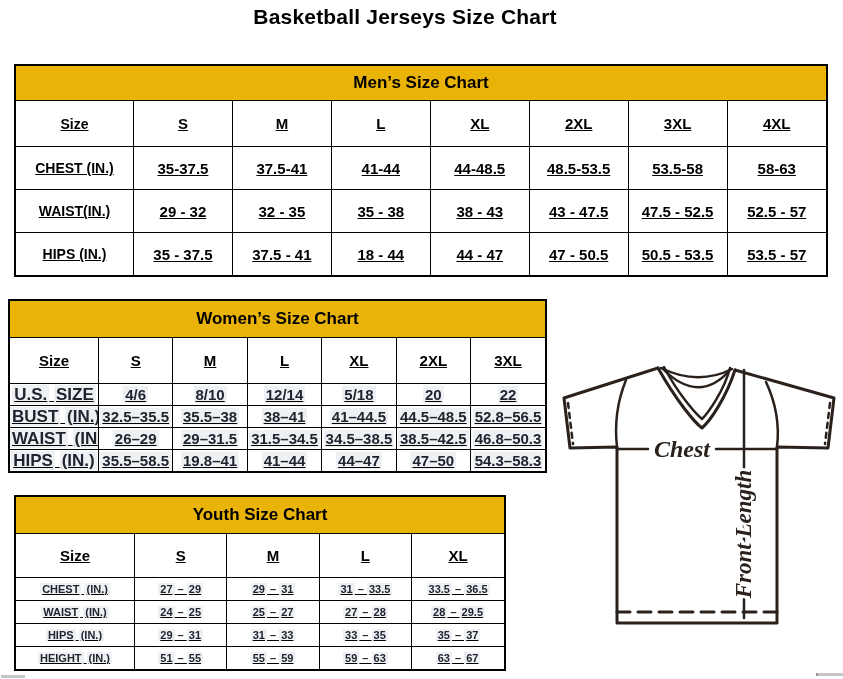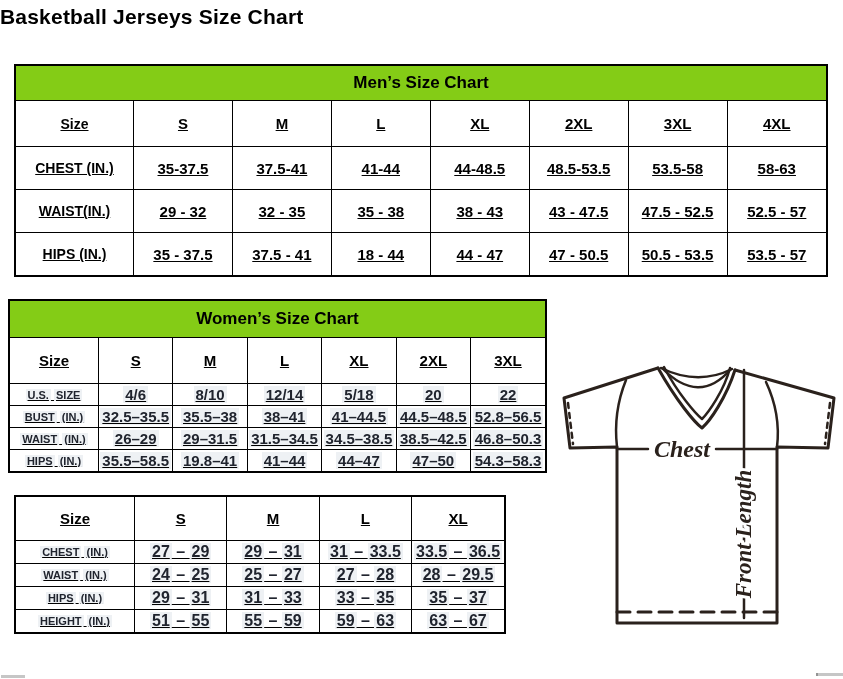--- a/index.html
+++ b/index.html
@@ -4,26 +4,26 @@
 <style>
   html,body{margin:0;padding:0;}
   body{
     width:843px;height:679px;position:relative;overflow:hidden;
     background:#ffffff;
     font-family:"Liberation Sans", sans-serif;
     -webkit-font-smoothing:antialiased;
   }
   h1.page-title{
     position:absolute;top:5px;left:0;width:810px;margin:0;
-    text-align:left;font-size:21px;font-weight:bold;color:#000;
+    text-align:center;font-size:21px;font-weight:bold;color:#000;
     letter-spacing:0.2px;
   }
   .chart{position:absolute;border:2px solid #000;background:#fff;}
   .chart .band{
-    background:#84cc16;border-bottom:1px solid #000;
+    background:#eab308;border-bottom:1px solid #000;
     text-align:center;font-weight:bold;font-size:17px;color:#000;
     display:flex;align-items:center;justify-content:center;
   }
   .chart table{width:100%;border-collapse:collapse;table-layout:fixed;text-decoration:underline;}
   .chart td{
     border:1px solid #000;text-align:center;vertical-align:middle;
     font-weight:bold;padding:0;overflow:hidden;white-space:nowrap;
   }
   .chart td:first-child{border-left:none;}
   .chart td:last-child{border-right:none;}
@@ -33,25 +33,25 @@
   .mens{left:14px;top:64px;width:810px;}
   .mens .band{height:34px;}
   .mens td{font-size:15px;height:42px;color:#000;}
   .mens tr.size-row td{height:45px;}
   .mens td.lab{width:117px;font-size:14px;}
 
   .womens{left:8px;top:299px;width:535px;}
   .womens .band{height:36px;}
   .womens td{font-size:15px;height:21px;color:#20242e;}
   .womens tr.size-row td{font-size:15px;height:45px;color:#000;}
-  .womens td.lab{width:88px;font-size:11px;}
+  .womens td.lab{width:88px;font-size:17px;}
 
   .youth{left:14px;top:495px;width:488px;}
   .youth .band{height:36px;}
-  .youth td{font-size:16px;height:22px;color:#20242e;}
+  .youth td{font-size:11px;height:22px;color:#20242e;}
   .youth tr.size-row td{font-size:15px;height:43px;color:#000;}
   .youth td.lab{width:118px;font-size:11px;}
 
   .hl{background:#eef1f4;padding:0 2px;}
 
   .jersey-svg{position:absolute;left:558px;top:364px;width:282px;height:266px;}
   .jersey-svg .label{
     font-family:"Liberation Serif", serif;
     font-style:italic;font-weight:bold;fill:#2a211c;
   }
@@ -159,20 +159,21 @@
           <td><span class="hl">41–44</span></td>
           <td><span class="hl">44–47</span></td>
           <td><span class="hl">47–50</span></td>
           <td><span class="hl">54.3–58.3</span></td>
         </tr>
       </tbody>
     </table>
 </section>
 
 <section class="chart youth">
+  <div class="band">Youth Size Chart</div>
   <table>
       <tbody>
         <tr class="size-row">
           <td class="lab">Size</td>
           <td class="">S</td>
           <td class="">M</td>
           <td class="">L</td>
           <td class="">XL</td>
         </tr>
         <tr>

